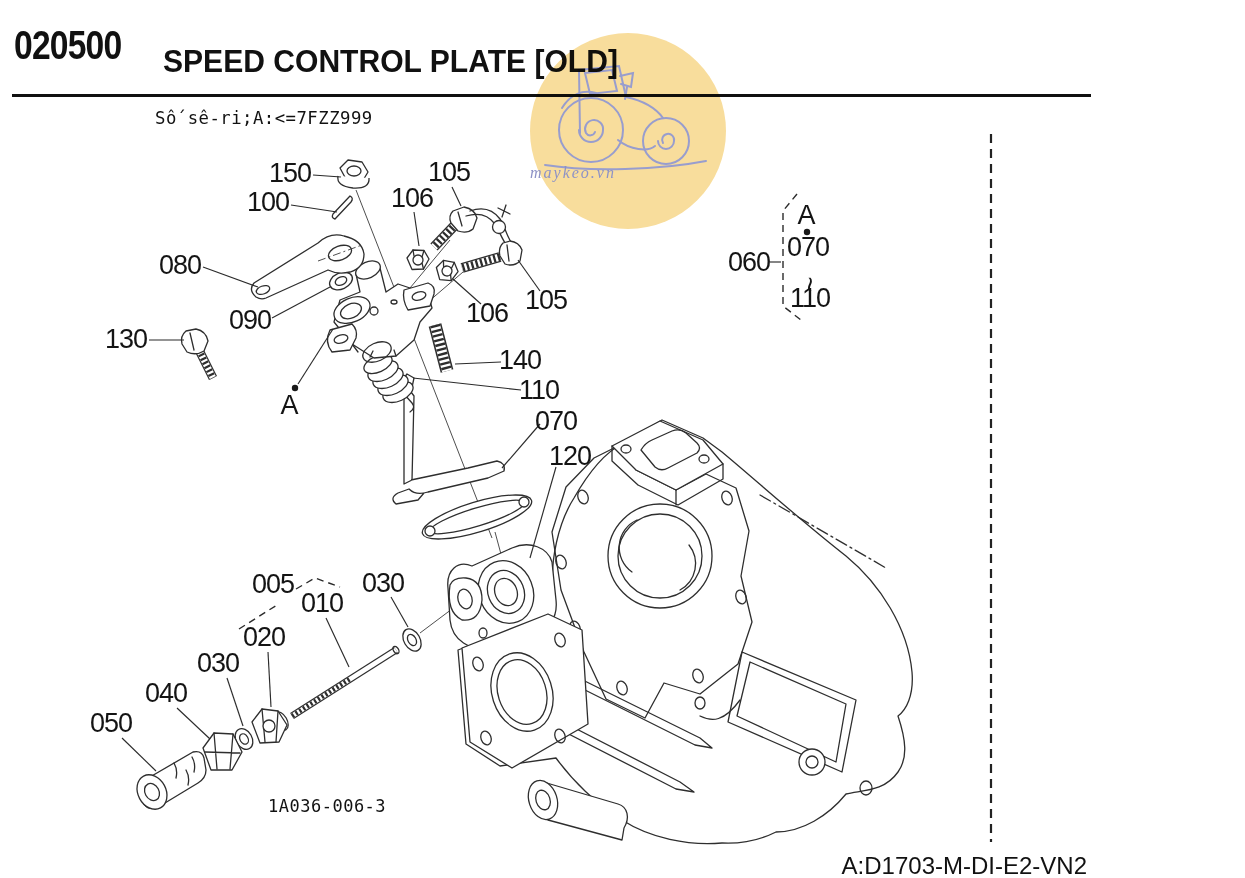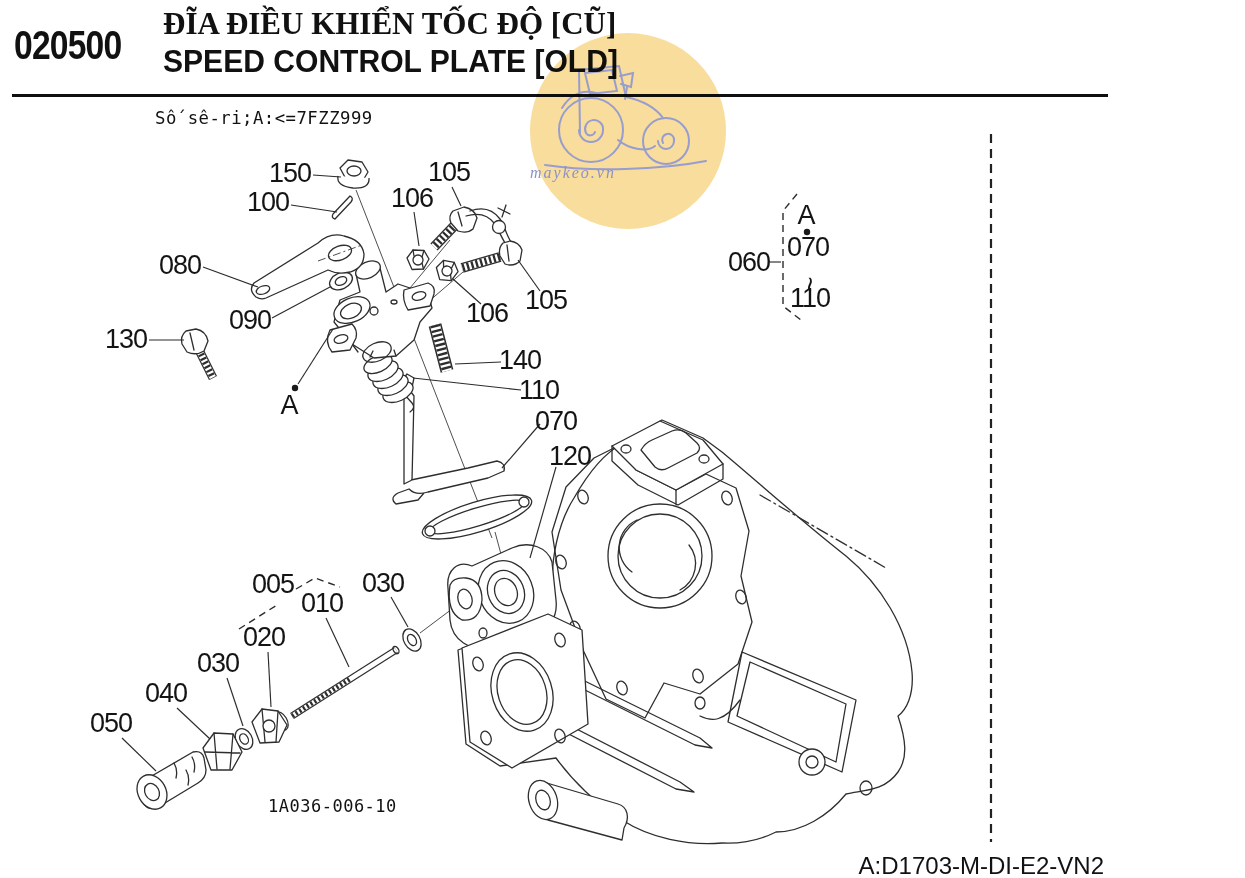--- a/index.html
+++ b/index.html
@@ -1,17 +1,17 @@
 <!DOCTYPE html>
 <html><head>
 <meta charset="utf-8">
 <style>
   html,body{margin:0;padding:0;background:#fff;}
   #page{position:relative;width:1091px;height:878px;background:#fff;overflow:hidden;
-        font-family:"Liberation Sans",sans-serif;color:#111;padding-left:17px;}
+        font-family:"Liberation Sans",sans-serif;color:#111;}
   
   #section-code{position:absolute;left:14px;top:22px;font-size:41px;font-weight:bold;
        letter-spacing:-1px;transform:scaleX(.82);transform-origin:left;white-space:nowrap;}
   #title-vi{position:absolute;left:163px;top:6px;font-family:"Liberation Serif",serif;
        font-size:31px;font-weight:bold;white-space:nowrap;letter-spacing:0px;}
   #title-en{position:absolute;left:163px;top:44px;font-size:31px;font-weight:bold;
        letter-spacing:0px;white-space:nowrap;transform:scaleX(.97);transform-origin:left;}
   #hrule{position:absolute;left:12px;top:94px;width:1221px;height:3px;background:#101010;}
   #serial-note{position:absolute;left:155px;top:107px;font-family:"DejaVu Sans Mono",monospace;
        font-size:18px;letter-spacing:.5px;white-space:nowrap;transform:scaleX(.96);transform-origin:left;}
@@ -39,21 +39,20 @@
   .divider{stroke:#222;stroke-width:2.2;fill:none;stroke-dasharray:9 6;}
   .callout{font-family:"Liberation Sans",sans-serif;font-size:27px;fill:#141414;
        letter-spacing:-1px;text-anchor:middle;}
 </style>
 </head>
 <body>
 
 <div id="page">
 
   <div id="section-code">020500</div>
-  <div id="title-vi">ĐĨA ĐIỀU KHIỂN TỐC ĐỘ [CŨ]</div>
   <div id="title-en">SPEED CONTROL PLATE [OLD]</div>
   <div id="hrule"></div>
   <div id="serial-note">Số sê-ri;A:&lt;=7FZZ999</div>
 
   <svg id="diagram" width="1245" height="878" viewBox="0 0 1245 878" xmlns="http://www.w3.org/2000/svg">
 
     <defs>
       <g id="hexnut">
         <path class="lnf" d="M-11,-2 L-5,-10 L6,-9.5 L11,-1 L5.5,9 L-6,9.5 Z"></path>
         <path class="ln" d="M-5,-10 L-4,-4 M6,-9.5 L4,-3 M5.5,9 L4,3"></path>
@@ -351,15 +350,15 @@
         <path d="M90,43 L103,40 L101,54 L91,51 M97,54 L95,66"></path>
         <path d="M96,64 C110,67 125,74 133,85"></path>
         <path d="M32,75 C40,62 52,56 66,60"></path>
         <path d="M88,107 C100,117 118,119 125,113"></path>
         <path d="M15,132 C60,139 130,137 176,128"></path>
       </g>
     </svg>
     <div class="wm-text">maykeo.vn</div>
   </div>
 
-  <div id="drawing-number">1A036-006-10</div>
+  <div id="drawing-number">1A036-006-3</div>
   <div id="model-code">A:D1703-M-DI-E2-VN2</div>
 </div>
 
 </body></html>

